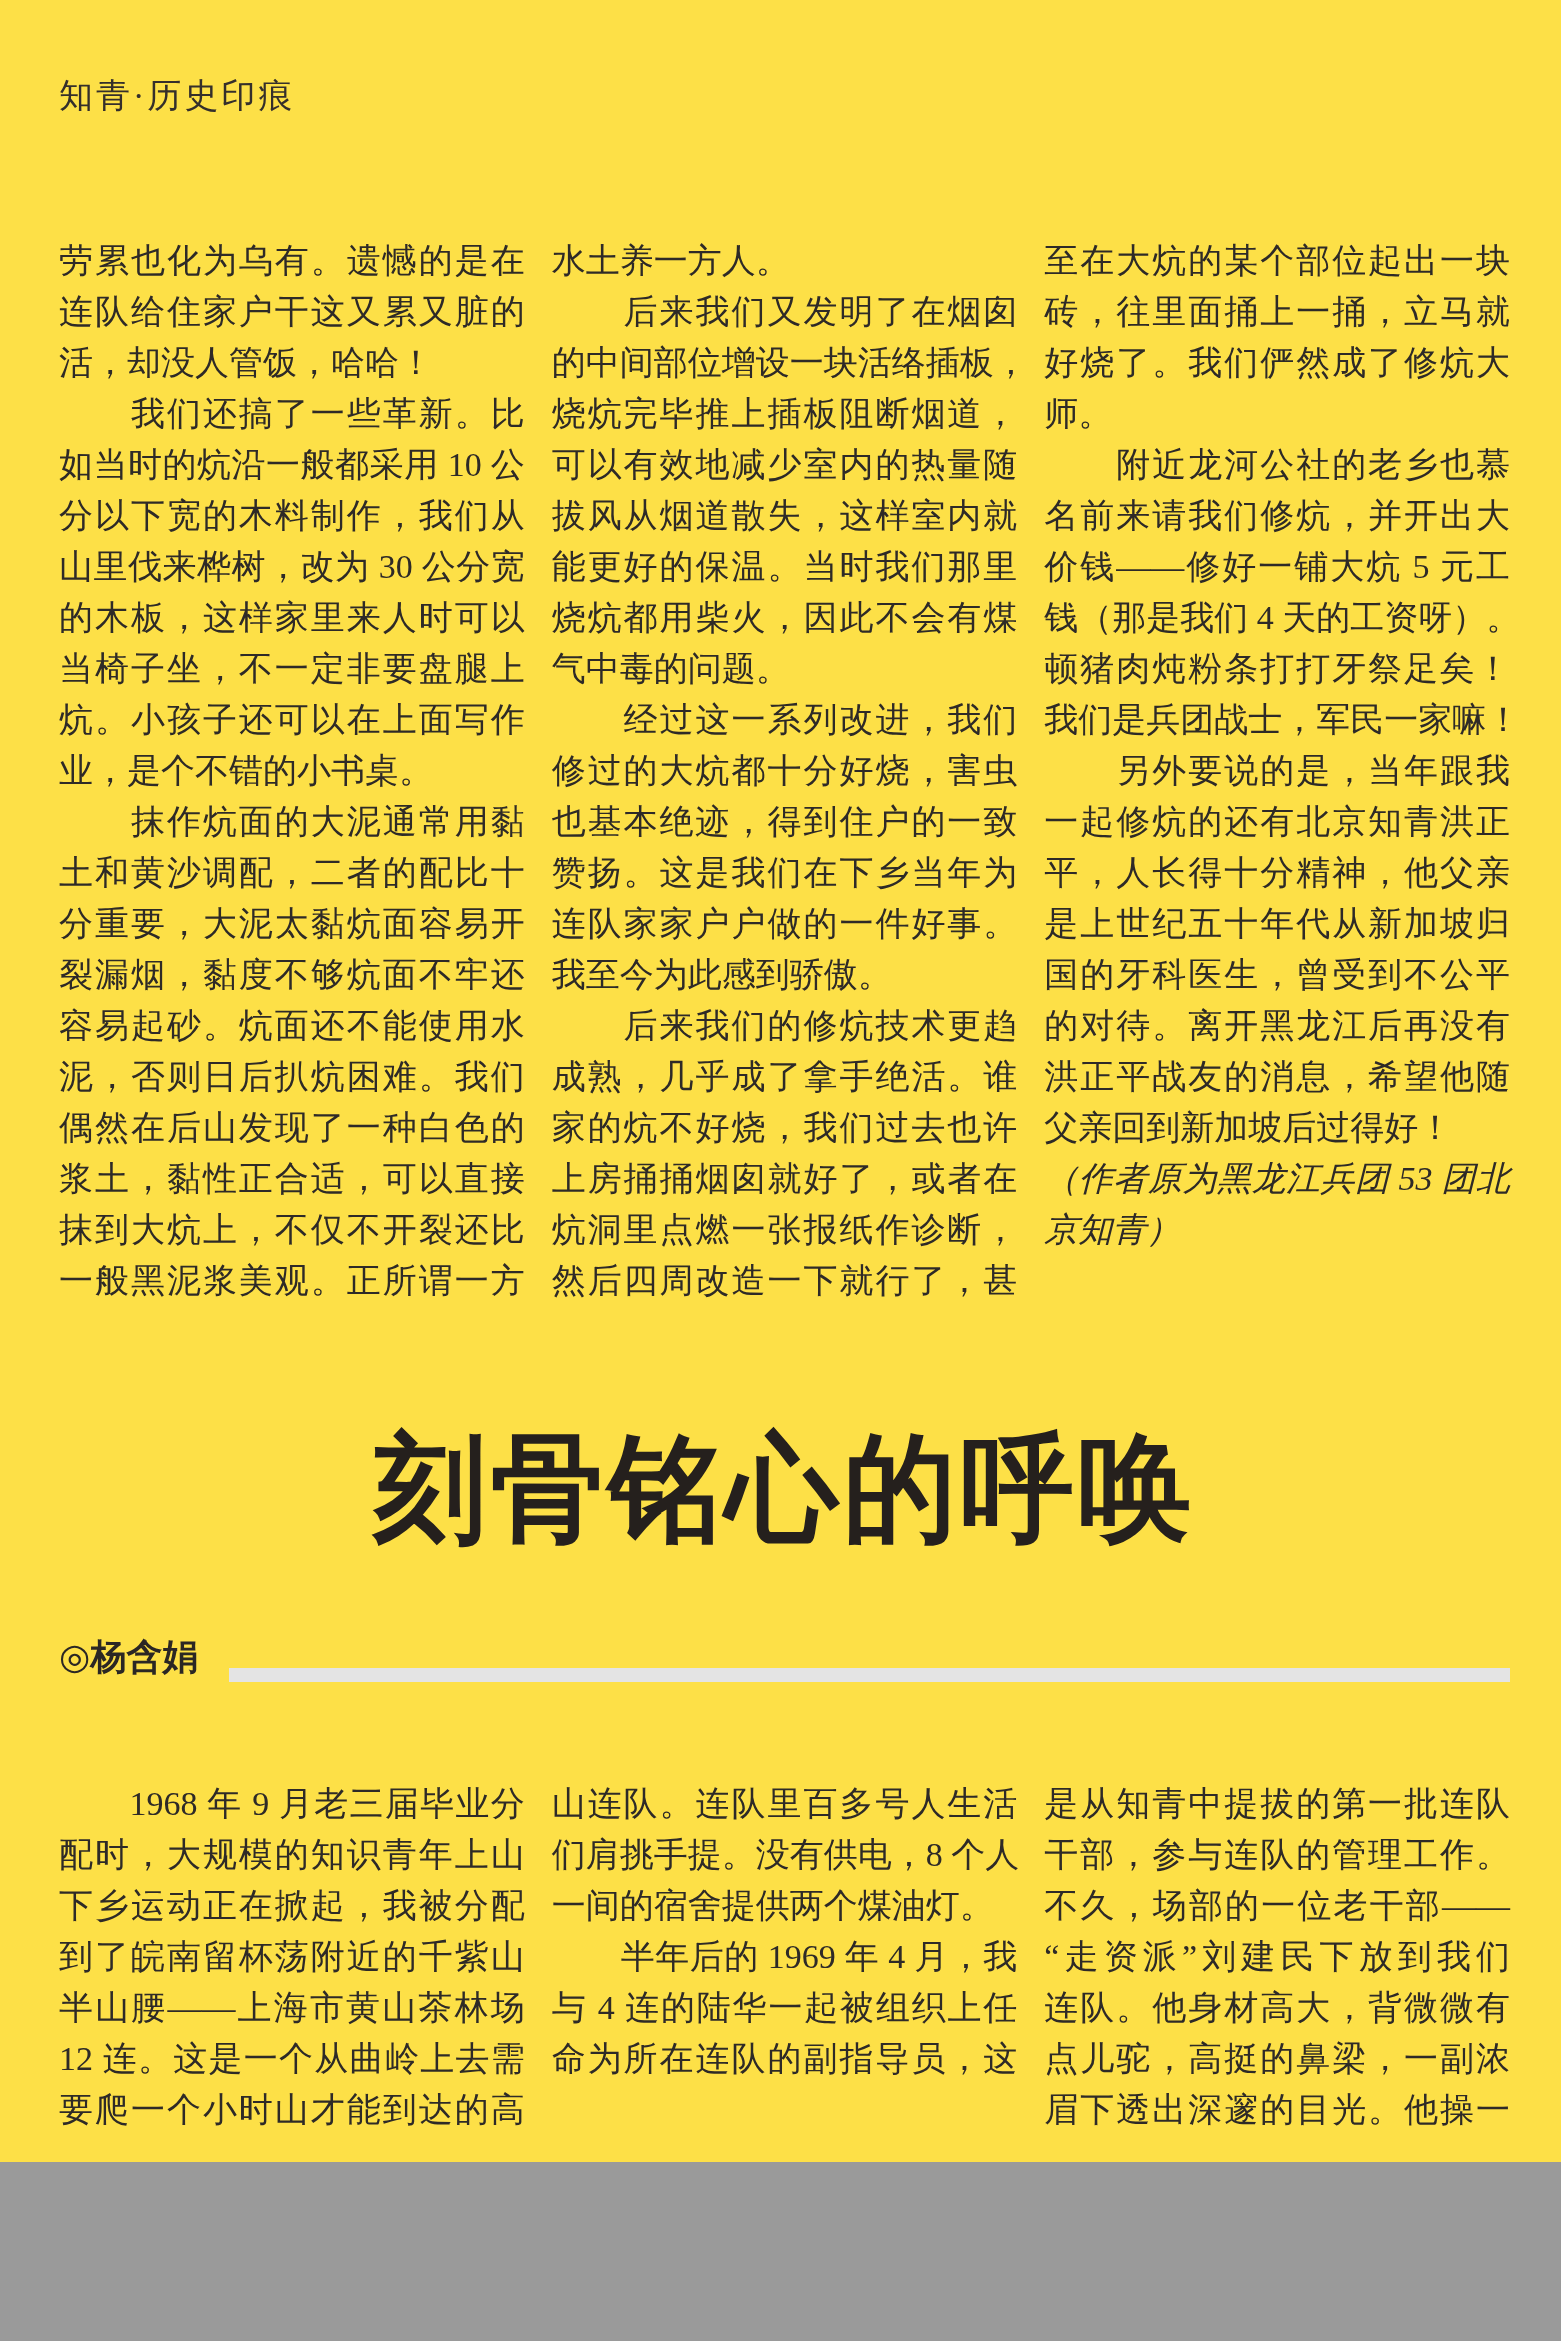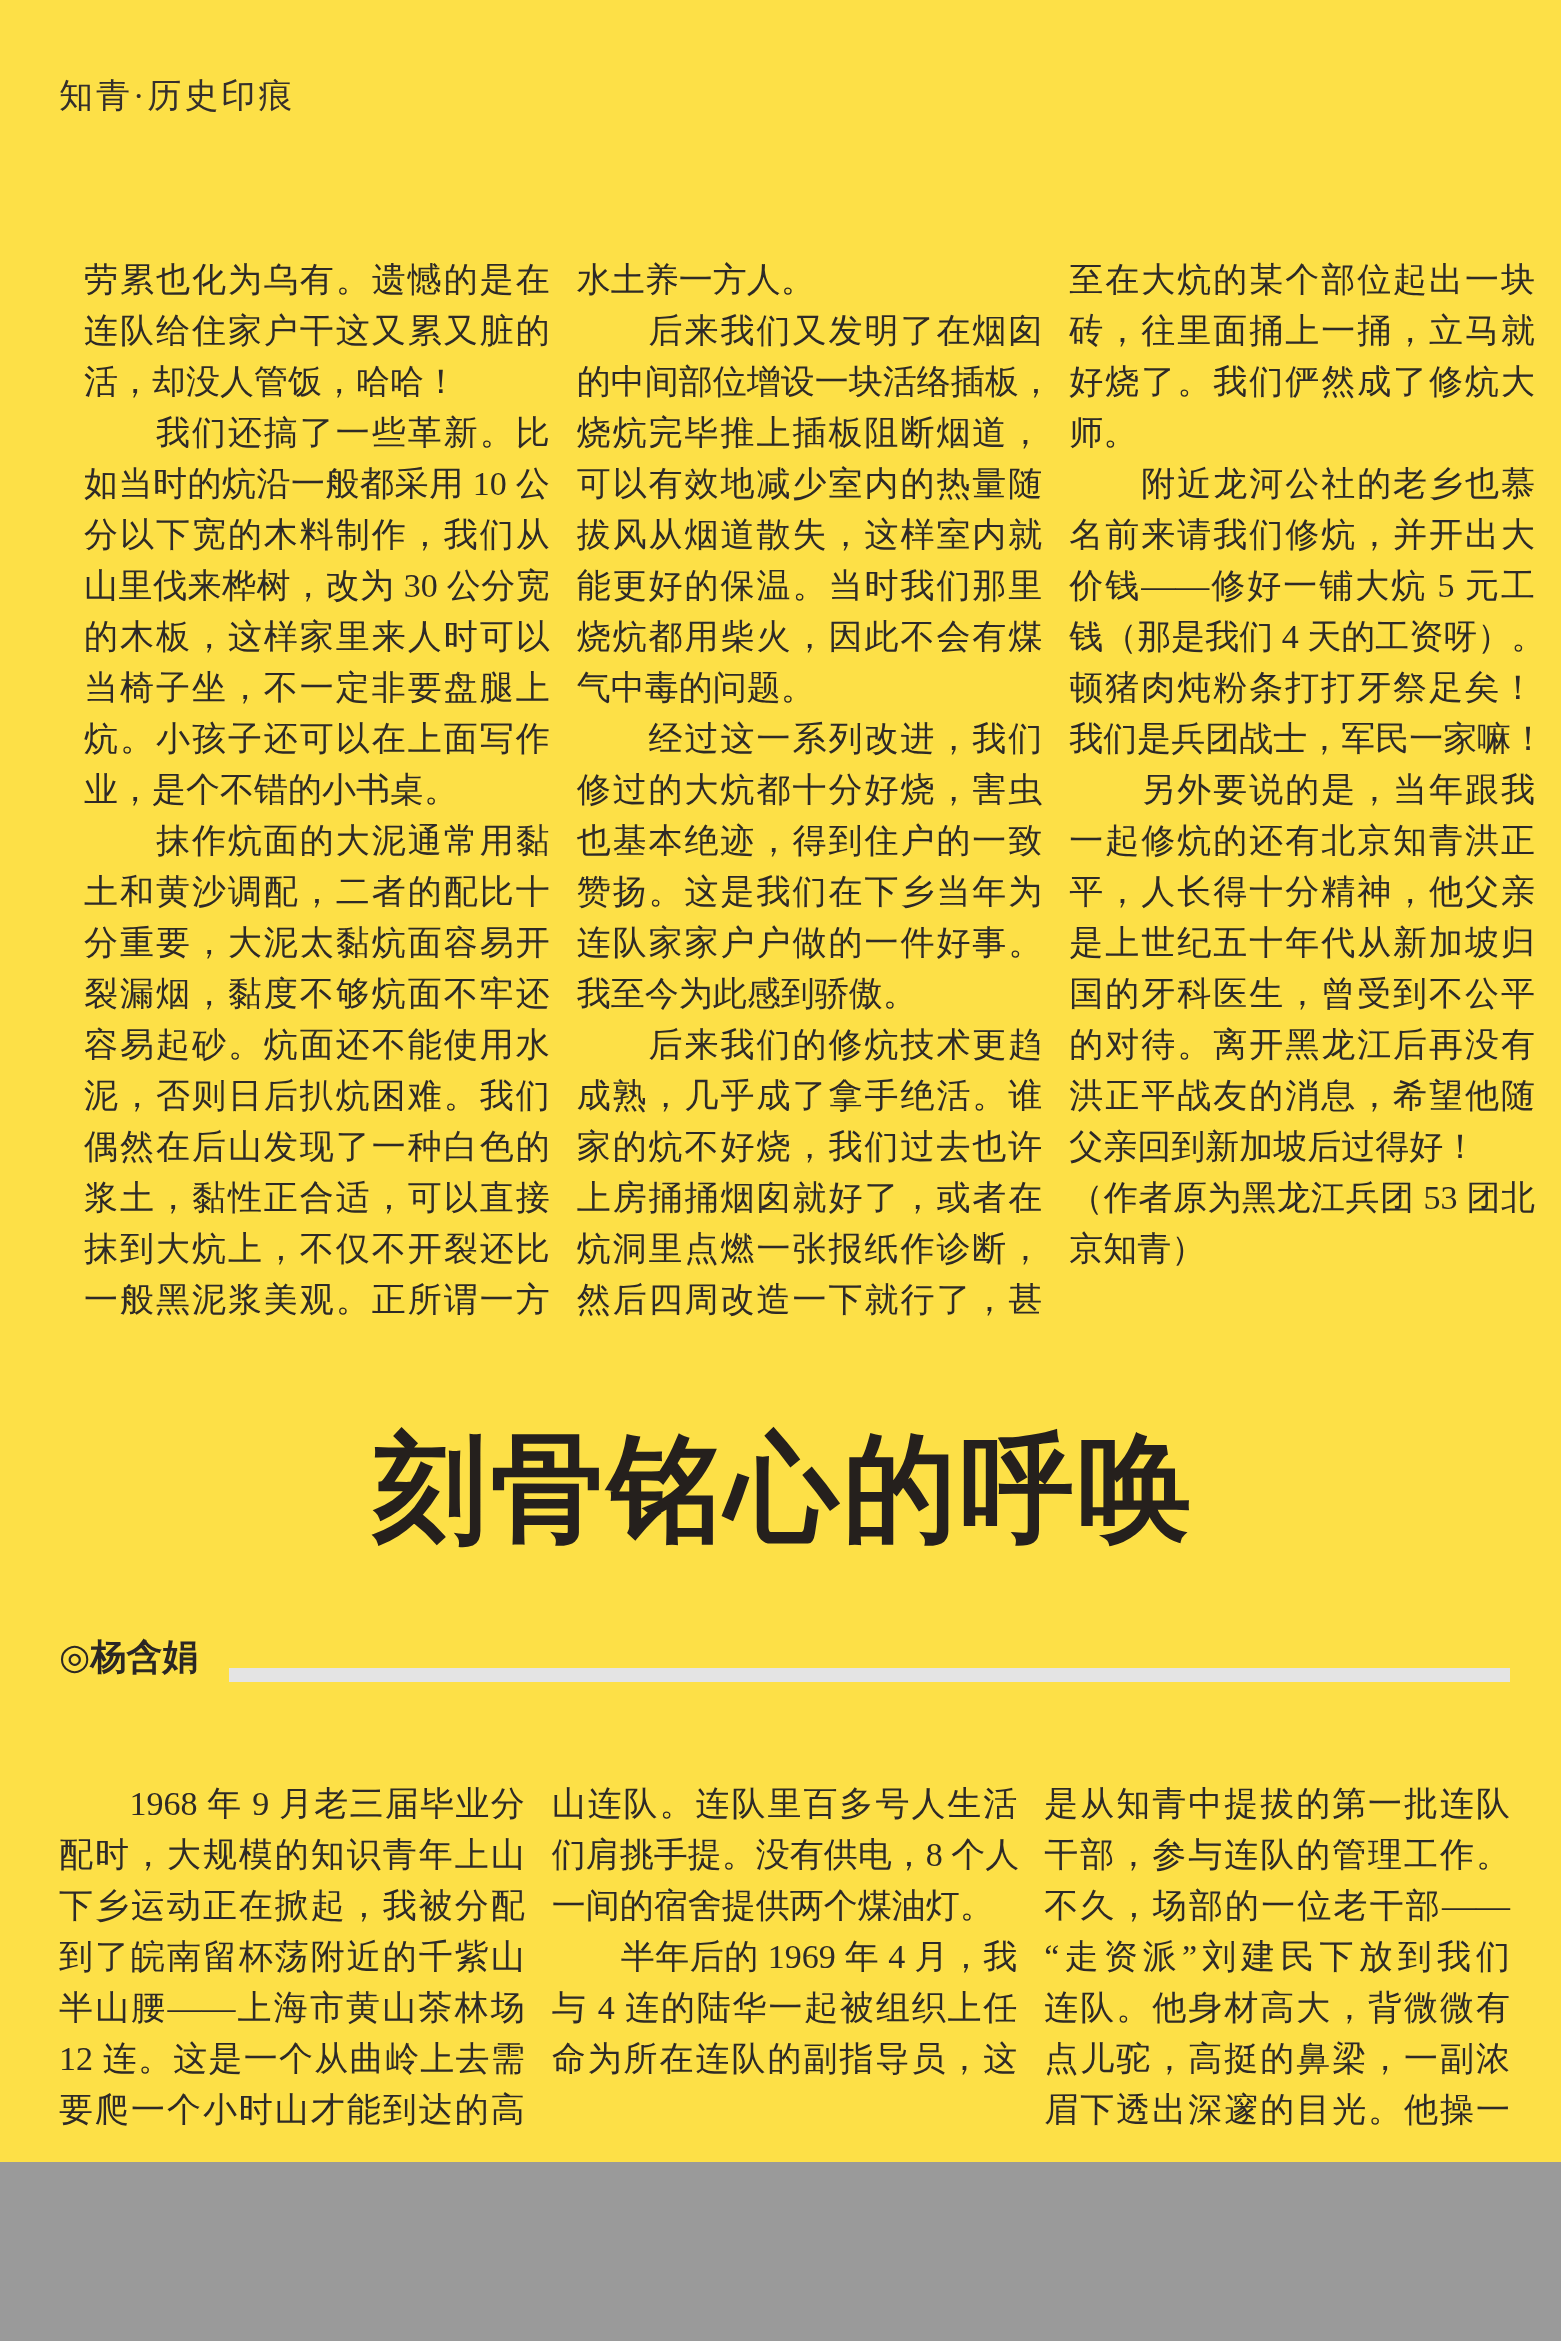--- a/index.html
+++ b/index.html
@@ -12,30 +12,30 @@
     overflow:hidden;
   }
   .page-header{
     position:absolute;top:73px;left:59px;
     font-size:34px;letter-spacing:3px;color:#352f2b;
   }
   .cols{
     position:absolute;left:59px;width:1451px;
     display:flex;gap:27px;
   }
-  .cols-top{top:254px;margin-left:25px;}
+  .cols-top{top:235px;}
   .cols-bottom{top:1778px;}
   .col{flex:1 1 0;min-width:0;}
   .line{
     font-size:34px;line-height:51px;
     text-align:justify;text-align-last:justify;
     white-space:nowrap;
   }
   .line.end{text-align-last:left;}
-  .line.kai{}
+  .line.kai{font-style:italic;}
   .title-wrap{
     position:absolute;top:1411px;left:59px;width:1451px;
     text-align:center;
   }
   .article-title{
     font-size:113px;line-height:156px;
     font-weight:900;color:#25201d;
     letter-spacing:4.5px;
     transform:scaleY(1.04);
     display:inline-block;

